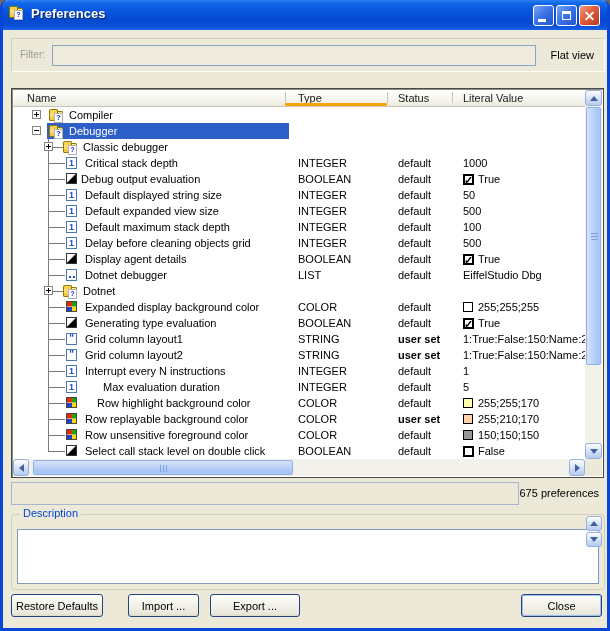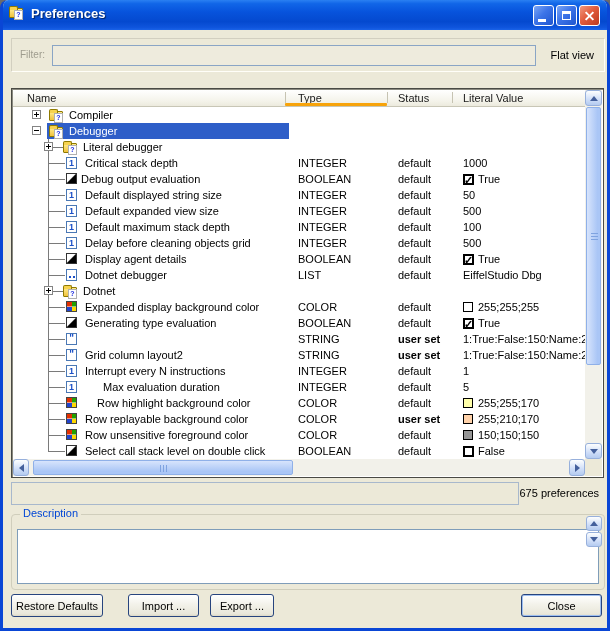--- a/index.html
+++ b/index.html
@@ -203,21 +203,21 @@
 
   
   .xp-btn{
     position:absolute; top:594px; height:23px;
     background:linear-gradient(180deg,#ffffff,#f3f2ea 45%,#e9e7da 90%,#ddd9c6);
     border:1px solid #27447e; border-radius:3px;
     font:11px "Liberation Sans",sans-serif; color:#000; text-align:center;
   }
   .btn-restore{ left:8px;  width:92px; }
   .btn-import{ left:125px; width:71px; }
-  .btn-export{ left:207px; width:64px; }
+  .btn-export{ left:207px; width:90px; }
   .btn-close { left:518px; width:81px; box-shadow:0 0 0 1px #9dbef0 inset; }
 </style>
 </head>
 <body>
 
 <div class="window">
 
   <div class="titlebar">
     <span class="title-icon icon-folder"></span>
     <span class="title-text">Preferences</span>
@@ -272,21 +272,21 @@
     <span class="cell literal-cell">
 
       <span class="lit-text"></span>
     </span>
   </div>
           <div class="grid-row l1">
             <i class="trunk"></i>
             <i class="tick"></i>
     <span class="expander plus" style="left: 31px;"></span>
     <span class="row-icon icon-folder" style="left: 50px;"></span>
-    <span class="cell name-cell" style="left: 70px;">Literal debugger</span>
+    <span class="cell name-cell" style="left: 70px;">Classic debugger</span>
     <span class="cell type-cell"></span>
     <span class="cell status-cell"></span>
     <span class="cell literal-cell">
 
       <span class="lit-text"></span>
     </span>
   </div>
           <div class="grid-row l1">
             <i class="trunk"></i>
             <i class="tick"></i>
@@ -432,20 +432,21 @@
       <span class="check checked"></span>
 
       <span class="lit-text">True</span>
     </span>
   </div>
           <div class="grid-row l1">
             <i class="trunk"></i>
             <i class="tick"></i>
 
     <span class="row-icon icon-string" style="left: 53px;"></span>
+    <span class="cell name-cell" style="left: 72px;">Grid column layout1</span>
     <span class="cell type-cell">STRING</span>
     <span class="cell status-cell bold">user set</span>
     <span class="cell literal-cell">
 
       <span class="lit-text">1:True:False:150:Name:2:</span>
     </span>
   </div>
           <div class="grid-row l1">
             <i class="trunk"></i>
             <i class="tick"></i>

